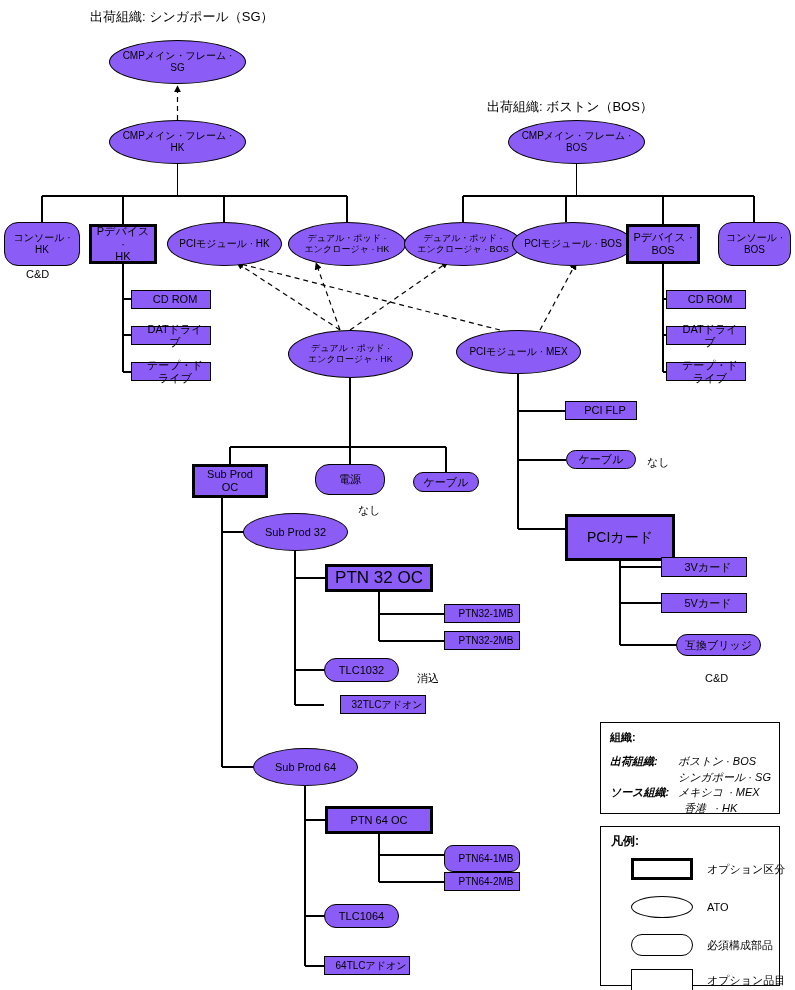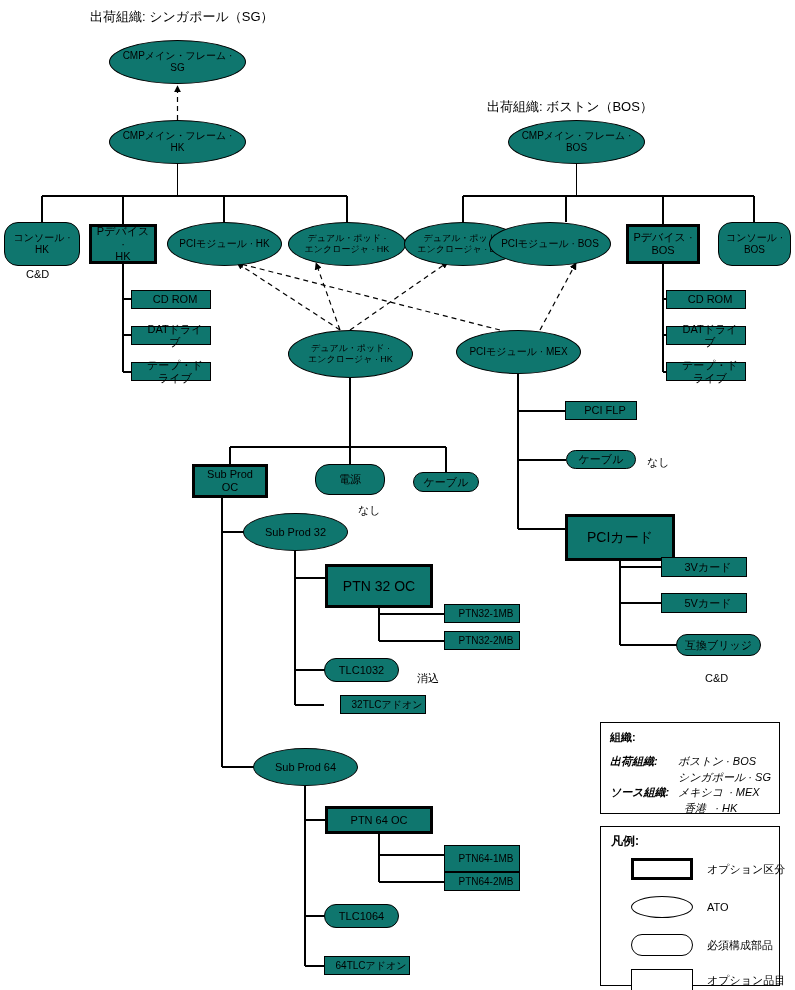--- a/index.html
+++ b/index.html
@@ -29,21 +29,21 @@
 
   
   .node {
     position: absolute;
     display: flex;
     align-items: center;
     justify-content: center;
     text-align: center;
     box-sizing: border-box;
     line-height: 1.18;
-    background: #0f766e;
+    background: #8b5cf6;
     z-index: 5;
   }
 
   
   .n-option {
     border: 3px solid #000000;
   }
   
   .n-item {
     border: 1px solid #000000;
@@ -269,21 +269,21 @@
   <div class="node n-ato" style="left:508px; top:120px; width:137px; height:44px; font-size:10px;">
     <span class="label">CMPメイン・フレーム ·
 BOS</span>
   </div>
 
   <div class="node n-ato" style="left:404px; top:222px; width:118px; height:44px; font-size:9px;">
     <span class="label">デュアル・ポッド ·
 エンクロージャ · BOS</span>
   </div>
 
-  <div class="node n-ato" style="left:489px; top:222px; width:122px; height:44px; font-size:10px;">
+  <div class="node n-ato" style="left:512px; top:222px; width:122px; height:44px; font-size:10px;">
     <span class="label">PCIモジュール · BOS</span>
   </div>
 
   <div class="node n-option" style="left:626px; top:224px; width:74px; height:40px; font-size:11px;">
     <span class="label">Pデバイス ·
 BOS</span>
   </div>
 
   <div class="node n-mand" style="left:718px; top:222px; width:73px; height:44px; font-size:10px;">
     <span class="label">コンソール ·
@@ -351,21 +351,21 @@
   </div>
 
   <div class="node n-mand" style="left:413px; top:472px; width:66px; height:20px; font-size:11px;">
     <span class="label">ケーブル</span>
   </div>
 
   <div class="node n-ato" style="left:243px; top:513px; width:105px; height:38px; font-size:11px;">
     <span class="label">Sub Prod 32</span>
   </div>
 
-  <div class="node n-option" style="left:325px; top:564px; width:108px; height:44px; font-size:14px;">
+  <div class="node n-option" style="left:325px; top:564px; width:108px; height:28px; font-size:17px;">
     <span class="label">PTN 32 OC</span>
   </div>
 
   <div class="node n-item" style="left:444px; top:604px; width:76px; height:19px; font-size:10px;">
     <span class="label">PTN32-1MB</span>
   </div>
   <div class="node n-item" style="left:444px; top:631px; width:76px; height:19px; font-size:10px;">
     <span class="label">PTN32-2MB</span>
   </div>
 
@@ -377,21 +377,21 @@
   </div>
 
   <div class="node n-ato" style="left:253px; top:748px; width:105px; height:38px; font-size:11px;">
     <span class="label">Sub Prod 64</span>
   </div>
 
   <div class="node n-option" style="left:325px; top:806px; width:108px; height:28px; font-size:11px;">
     <span class="label">PTN 64 OC</span>
   </div>
 
-  <div class="node n-item" style="left:444px; top:845px; width:76px; height:27px; font-size:10px;">
+  <div class="node n-item" style="left:444px; top:845px; width:76px; height:27px; font-size:10px;border-radius:9px;">
     <span class="label">PTN64-1MB</span>
   </div>
   <div class="node n-item" style="left:444px; top:872px; width:76px; height:19px; font-size:10px;">
     <span class="label">PTN64-2MB</span>
   </div>
 
   <div class="node n-mand" style="left:324px; top:904px; width:75px; height:24px; font-size:11px;">
     <span class="label">TLC1064</span>
   </div>
   <div class="node n-item" style="left:324px; top:956px; width:86px; height:19px; font-size:10px;">

